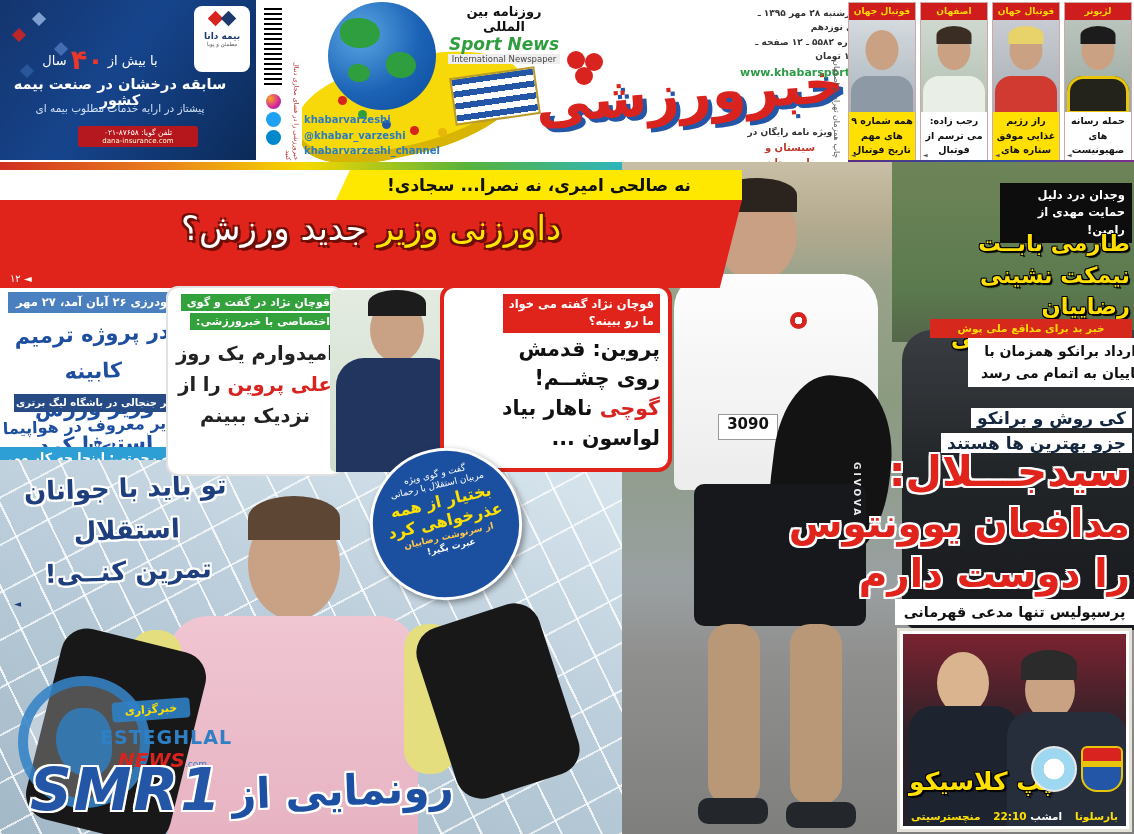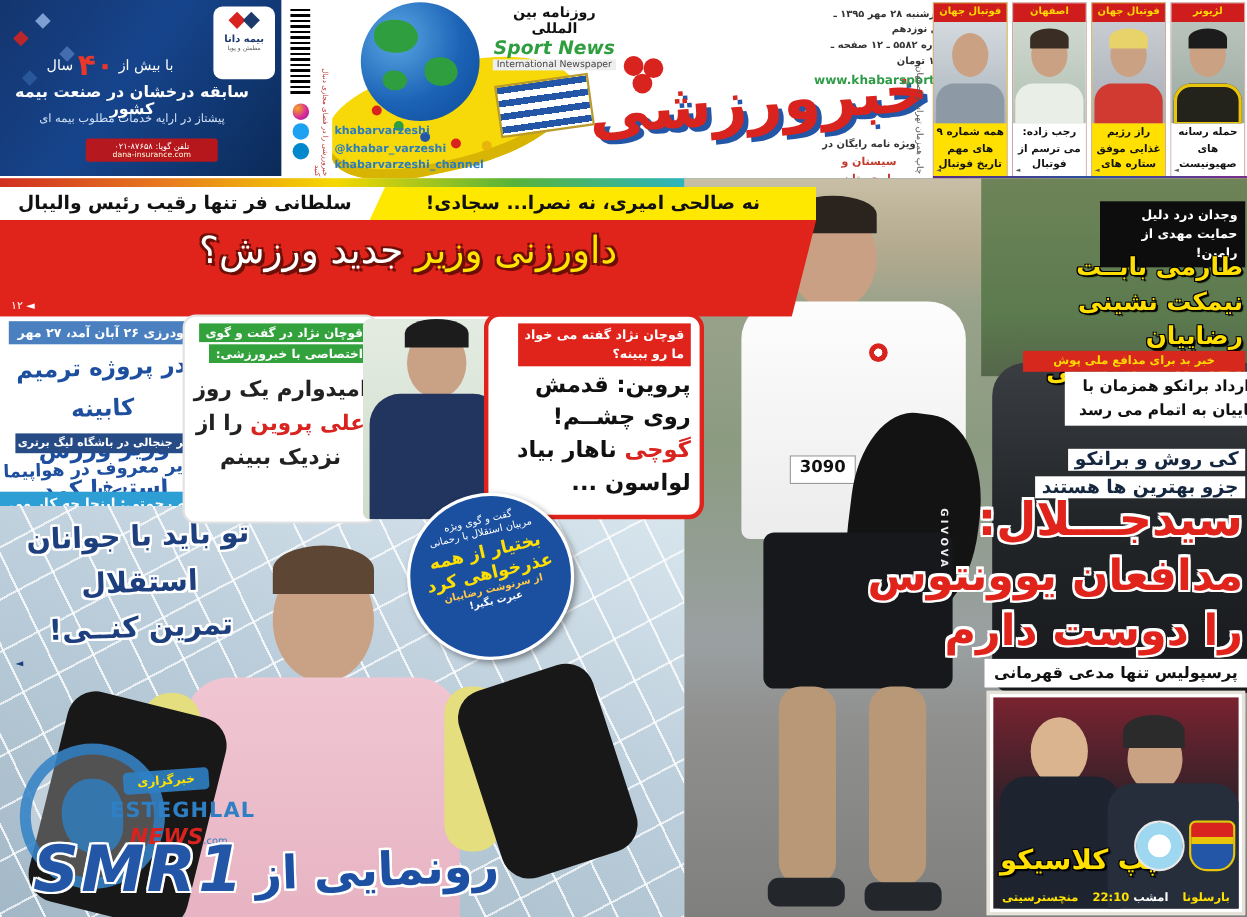--- a/index.html
+++ b/index.html
@@ -189,21 +189,20 @@
     <div class="abs" style="left:96px;top:252px;width:60px;height:26px;background:#fff;border:1px solid #999;text-align:center;font-size:15px;font-weight:bold;color:#111">3090</div>
     <div class="abs" style="left:150px;top:214px;width:118px;height:192px;border-radius:42% 46% 48% 44%;background:#131313;transform:rotate(7deg)"></div>
     <div class="abs" style="left:72px;top:322px;width:172px;height:142px;border-radius:10px;background:#17181c"></div>
     <div class="abs" style="left:230px;top:300px;writing-mode:vertical-rl;color:#eee;font-size:9px;letter-spacing:3px;font-weight:bold">GIVOVA</div>
     <div class="abs" style="left:86px;top:462px;width:52px;height:180px;background:#b99878;border-radius:20px"></div>
     <div class="abs" style="left:168px;top:462px;width:52px;height:180px;background:#b99878;border-radius:20px"></div>
     <div class="abs" style="left:76px;top:636px;width:70px;height:26px;background:#23262b;border-radius:10px"></div>
     <div class="abs" style="left:164px;top:640px;width:70px;height:26px;background:#23262b;border-radius:10px"></div>
   </div>
 
-  <div class="abs c b" style="left:0;top:170px;width:336px;height:30px;background:#fff;font-size:17px;color:#111;line-height:30px">سلطانی فر تنها رقیب رئیس والیبال</div>
   <div class="abs c b rtl" style="left:336px;top:170px;width:406px;height:30px;background:#ffe800;font-size:17px;color:#111;line-height:30px;clip-path:polygon(14px 0,100% 0,100% 100%,0 100%)">نه صالحی امیری، نه نصرا... سجادی!</div>
 
   <div id="redbanner" class="abs">
     <div class="rtl c" style="padding-top:8px;font-size:34px;font-weight:normal;letter-spacing:-1px">
       <span class="odr" style="color:#ffe400">داورزنی وزیر</span>
       <span class="odr" style="color:#fff">جدید ورزش؟</span>
     </div>
     <div style="position:absolute;left:10px;bottom:4px;color:#fff;font-size:10px">۱۲ ◄</div>
   </div>
 
@@ -290,21 +289,21 @@
       <div>نزدیک ببینم</div>
     </div>
   </div>
 
   <div class="abs" style="left:330px;top:290px;width:134px;height:182px;background:linear-gradient(180deg,#e4ece2,#cfdccb);overflow:hidden;border-radius:6px">
     <div class="abs" style="left:40px;top:8px;width:54px;height:64px;border-radius:50%;background:#c9a184"></div>
     <div class="abs" style="left:38px;top:0;width:58px;height:26px;border-radius:50% 50% 0 0;background:#1c1c1c"></div>
     <div class="abs" style="left:6px;top:68px;width:122px;height:114px;border-radius:28px 28px 0 0;background:#22355f"></div>
   </div>
 
-  <div class="abs rtl" style="left:440px;top:284px;width:200px;height:188px;background:#fff;border:4px solid #e0241c;border-radius:14px;padding:6px 8px">
+  <div class="abs rtl" style="left:440px;top:284px;width:232px;height:188px;background:#fff;border:4px solid #e0241c;border-radius:14px;padding:6px 8px">
     <div class="r b" style="display:inline-block;background:#e0241c;color:#fff;font-size:11.5px;padding:2px 6px;line-height:1.5">
       <div>قوچان نژاد گفته می خواد</div>
       <div>ما رو ببینه؟</div>
     </div>
     <div class="r b" style="font-size:20.5px;color:#111;line-height:1.45;padding-top:2px">
       <div>پروین: قدمش</div>
       <div>روی چشــم!</div>
       <div><span style="color:#d8231e">گوچی</span><span> ناهار بیاد</span></div>
       <div>لواسون ...</div>
     </div>

